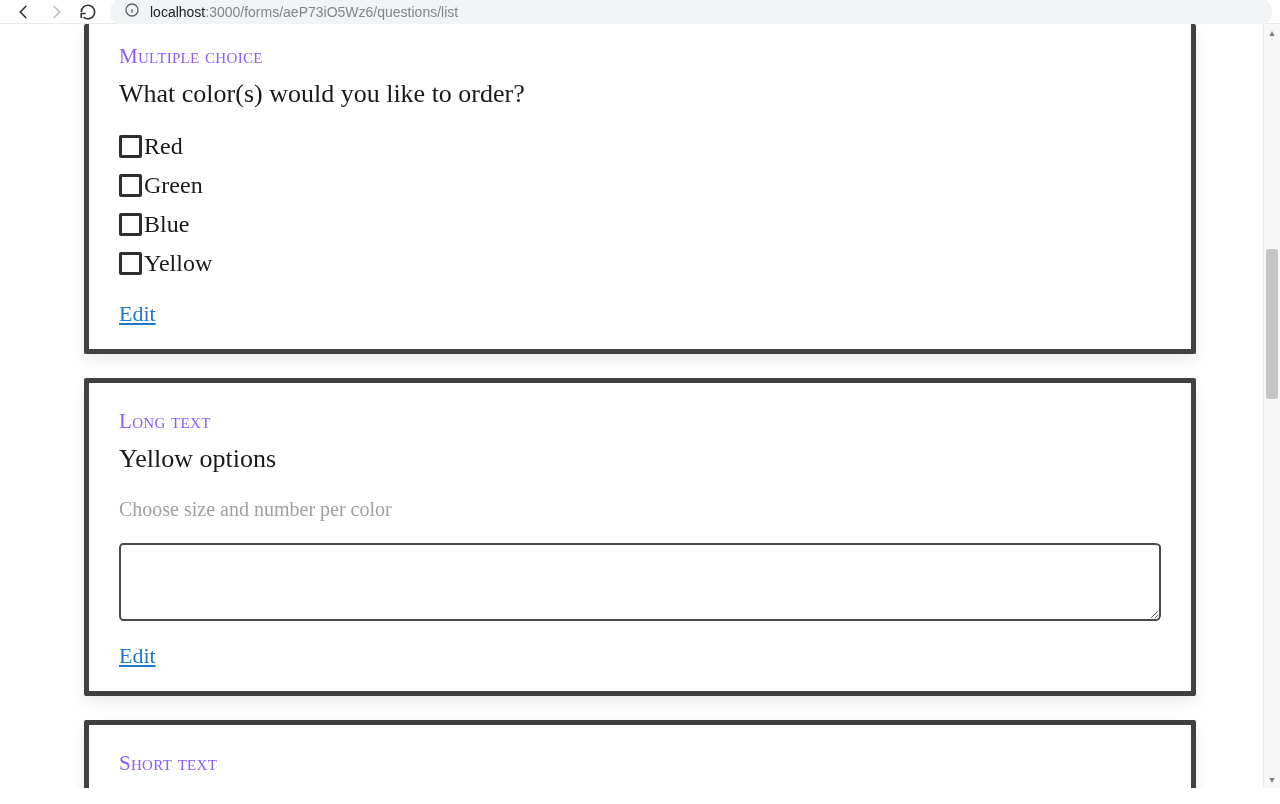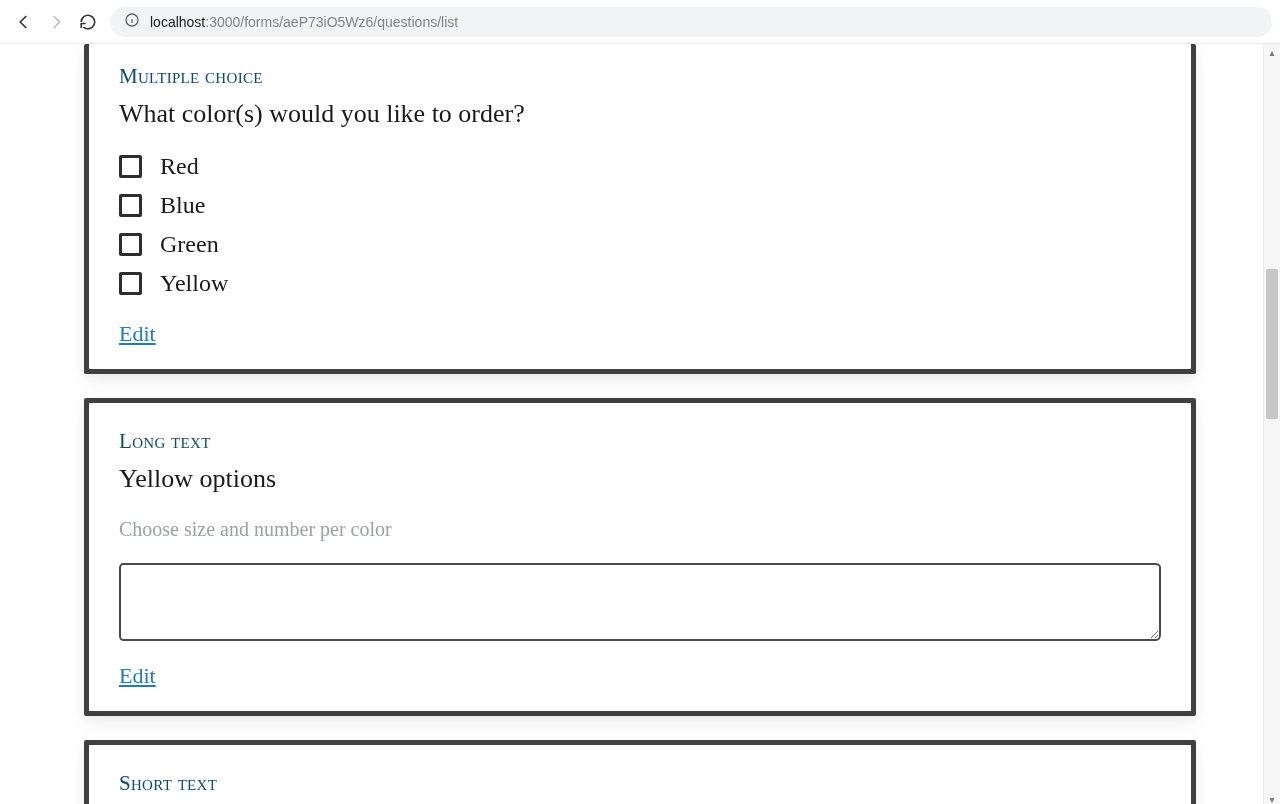--- a/index.html
+++ b/index.html
@@ -7,21 +7,21 @@
       font-family: -apple-system, BlinkMacSystemFont, "Segoe UI", Arial, sans-serif;
       background: #fff;
       width: 1280px;
       height: 804px;
       overflow: hidden;
       position: relative;
     }
 
     
     .browser-bar {
-      height: 44px;
+      height: 24px;
       border-bottom: 1px solid #e8e8e8;
       display: flex;
       align-items: center;
       padding: 0 8px;
       gap: 6px;
       background: #fff;
     }
     .nav-icons { display: flex; align-items: center; gap: 12px; padding: 0 6px; }
     .nav-icon { width: 20px; height: 20px; display: flex; align-items: center; justify-content: center; color: #333; }
     .nav-icon.disabled { color: #bcbcbc; }
@@ -66,42 +66,42 @@
       background: #fff;
       padding: 26px 30px 22px 30px;
       box-shadow: 0 4px 12px rgba(0,0,0,0.05), 0 10px 20px rgba(0,0,0,0.04);
     }
     .card + .card { margin-top: 24px; }
     .first-card { border-top: none; padding-top: 20px; }
 
     .type-label {
       font-family: "Comic Sans MS", "Segoe Script", cursive;
       font-variant: small-caps;
-      color: #0c4a6e;
+      color: #8b5cf6;
       font-size: 21px;
       letter-spacing: 0.3px;
       margin-bottom: 10px;
       font-weight: 400;
     }
     .question-title {
       font-family: "Comic Sans MS", "Segoe Script", cursive;
       font-size: 26px;
       color: #1a1a1a;
       margin-bottom: 24px;
       font-weight: 400;
     }
     .help-text {
       font-family: "Comic Sans MS", "Segoe Script", cursive;
       color: #9ea0a1;
       font-size: 20px;
       margin-bottom: 22px;
     }
 
     .options { display: flex; flex-direction: column; gap: 12px; margin-bottom: 24px; }
-    .option { display: flex; align-items: center; gap: 18px; }
+    .option { display: flex; align-items: center; gap: 2px; }
     .checkbox {
       width: 23px; height: 23px; border: 3px solid #2e2e2e; border-radius: 2px; flex-shrink: 0;
     }
     .option-label {
       font-family: "Comic Sans MS", "Segoe Script", cursive;
       font-size: 24px; color: #1a1a1a;
     }
 
     .textarea-field {
       width: 100%;
@@ -181,25 +181,25 @@
     <div class="card first-card">
       <div class="type-label">Multiple choice</div>
       <div class="question-title">What color(s) would you like to order?</div>
       <div class="options">
         <div class="option">
           <div class="checkbox"></div>
           <div class="option-label">Red</div>
         </div>
         <div class="option">
           <div class="checkbox"></div>
+          <div class="option-label">Green</div>
+        </div>
+        <div class="option">
+          <div class="checkbox"></div>
           <div class="option-label">Blue</div>
-        </div>
-        <div class="option">
-          <div class="checkbox"></div>
-          <div class="option-label">Green</div>
         </div>
         <div class="option">
           <div class="checkbox"></div>
           <div class="option-label">Yellow</div>
         </div>
       </div>
       <div class="edit-row">
         <a class="edit-link">Edit</a>
       </div>
     </div>

